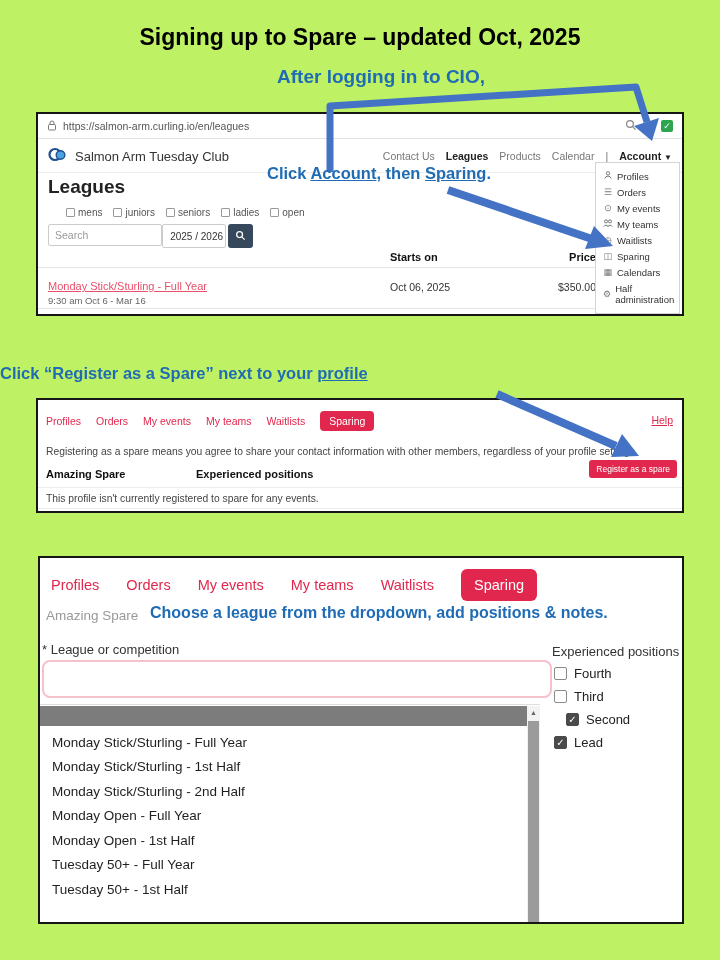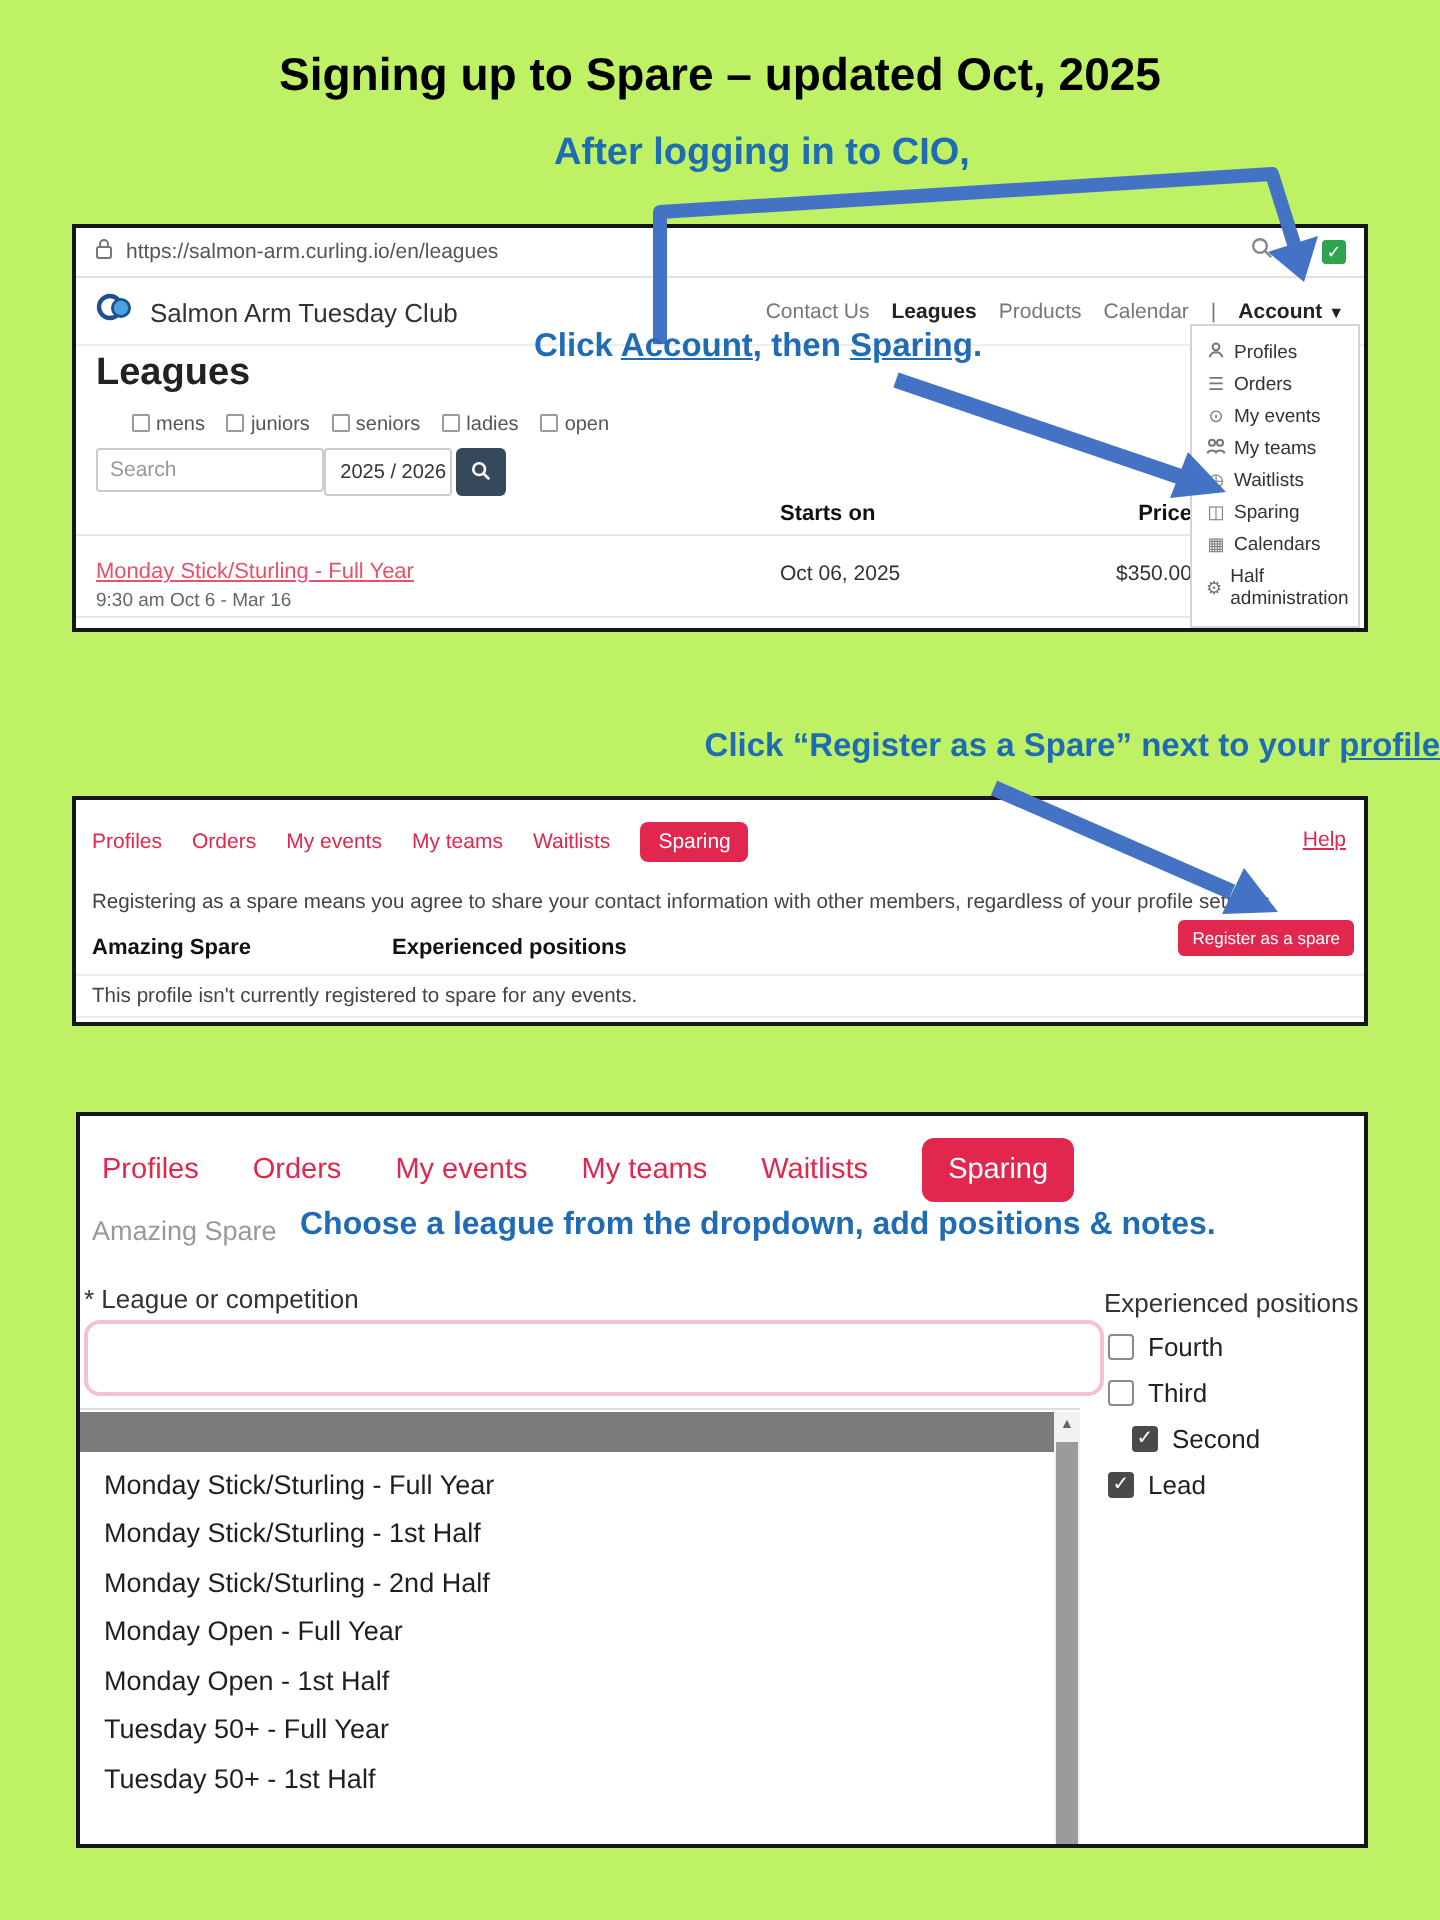--- a/index.html
+++ b/index.html
@@ -4,21 +4,21 @@
 <style>
   html,body{margin:0;padding:0;background:#fff;}
   .page{position:relative;width:720px;height:960px;background:#bef264;margin:0 auto;
         font-family:"Liberation Sans",sans-serif;overflow:hidden;}
   .abs{position:absolute;}
   
   .slide-title{top:24px;left:0;width:720px;text-align:center;font-size:23px;font-weight:bold;color:#000;z-index:11;}
   .ann{color:#1f6cb5;font-weight:bold;z-index:11;}
   .ann1{top:66px;left:0;width:720px;text-align:center;font-size:19px;margin-left:21px;}
   .ann2{top:164px;left:267px;font-size:16.5px;}
-  .ann3{top:364px;left:0;width:720px;text-align:right;font-size:16.5px;}
+  .ann3{top:364px;left:0;width:720px;text-align:left;font-size:16.5px;}
   .ann4{top:604px;left:150px;font-size:16px;}
   .ann .u{text-decoration:underline;}
   
   .shot{position:absolute;background:#fff;border:2px solid #161616;overflow:hidden;z-index:1;}
   .shot1{left:36px;top:112px;width:644px;height:200px;}
   .shot2{left:36px;top:398px;width:644px;height:111px;}
   .shot3{left:38px;top:556px;width:642px;height:364px;}
   
   .urlbar{position:absolute;top:0;left:0;right:0;height:25px;border-bottom:1px solid #e1e1e1;
           display:flex;align-items:center;gap:6px;padding:0 9px;box-sizing:border-box;}

